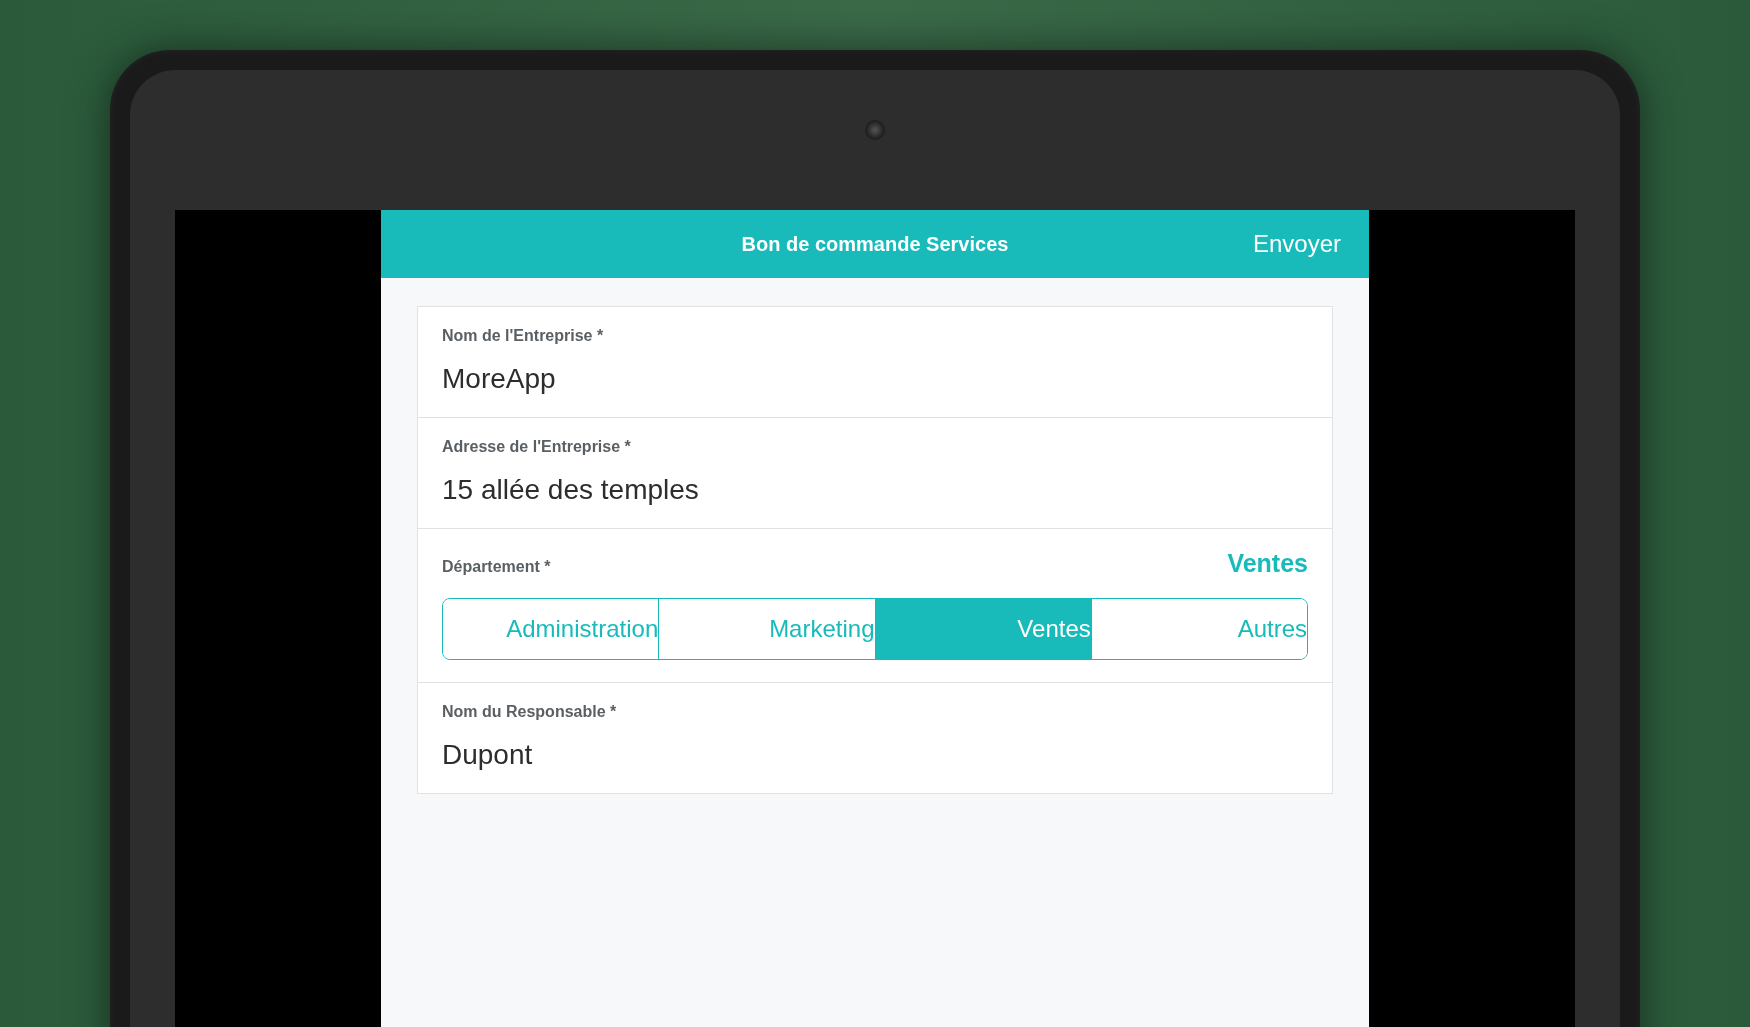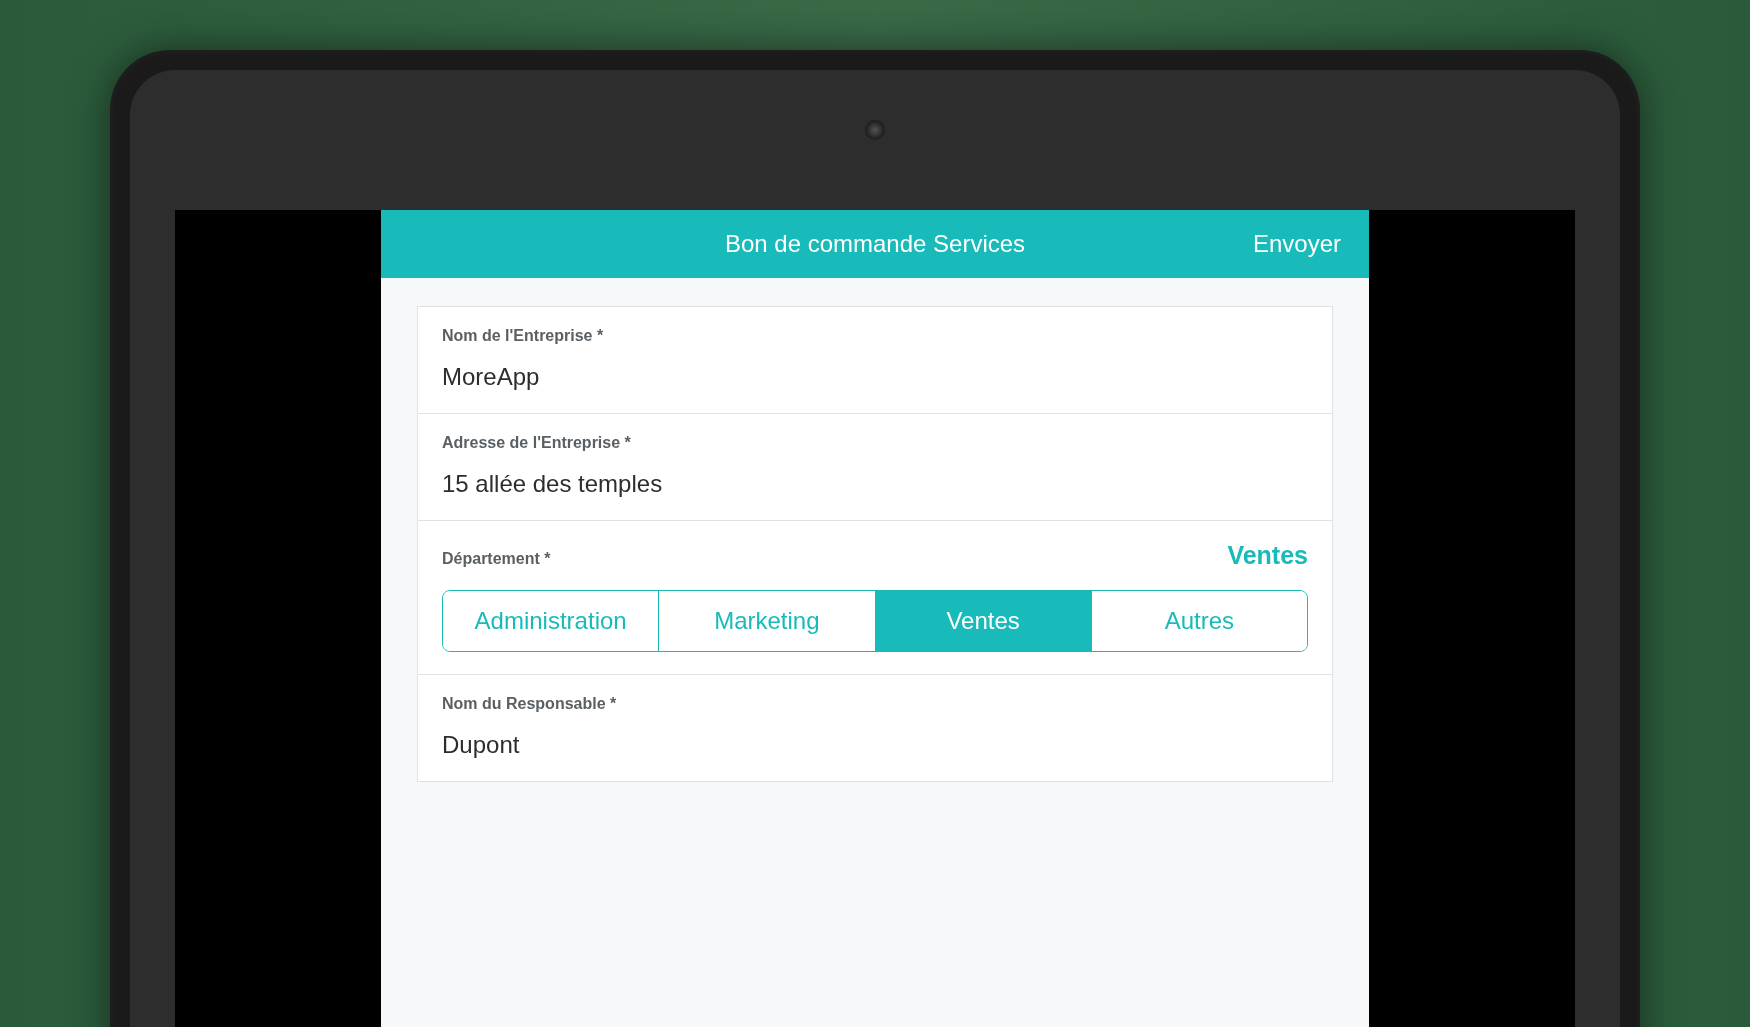--- a/index.html
+++ b/index.html
@@ -62,22 +62,22 @@
       height: 68px;
       background: #18baba;
       display: grid;
       grid-template-columns: 1fr auto 1fr;
       align-items: center;
       padding: 0 28px;
       color: #fff;
     }
     .app-header .title {
       grid-column: 2;
-      font-size: 24px;
-      font-weight: 400;
+      font-size: 20px;
+      font-weight: 700;
     }
     .app-header .action {
       grid-column: 3;
       justify-self: end;
       font-size: 24px;
       font-weight: 400;
       cursor: pointer;
     }
     .form-area {
       padding: 28px 36px 0 36px;
@@ -96,21 +96,21 @@
       justify-content: space-between;
       align-items: baseline;
     }
     .section-label {
       font-size: 16px;
       font-weight: 600;
       color: #5a5f63;
       margin-bottom: 18px;
     }
     .section-value {
-      font-size: 24px;
+      font-size: 28px;
       color: #2d2d2d;
       font-weight: 400;
       border: none;
       outline: none;
       width: 100%;
       background: transparent;
     }
     .clear-link {
       font-size: 25px;
       font-weight: 600;
@@ -120,21 +120,21 @@
     .segmented {
       display: flex;
       width: 100%;
       border: 1.5px solid #18baba;
       border-radius: 8px;
       overflow: hidden;
       margin-top: 4px;
     }
     .segment {
       flex: 1;
-      text-align: center;
+      text-align: right;
       padding: 16px 0;
       font-size: 24px;
       color: #18baba;
       background: #fff;
       cursor: pointer;
       border-right: 1.5px solid #18baba;
     }
     .segment:last-child { border-right: none; }
     .segment.selected {
       background: #18baba;

